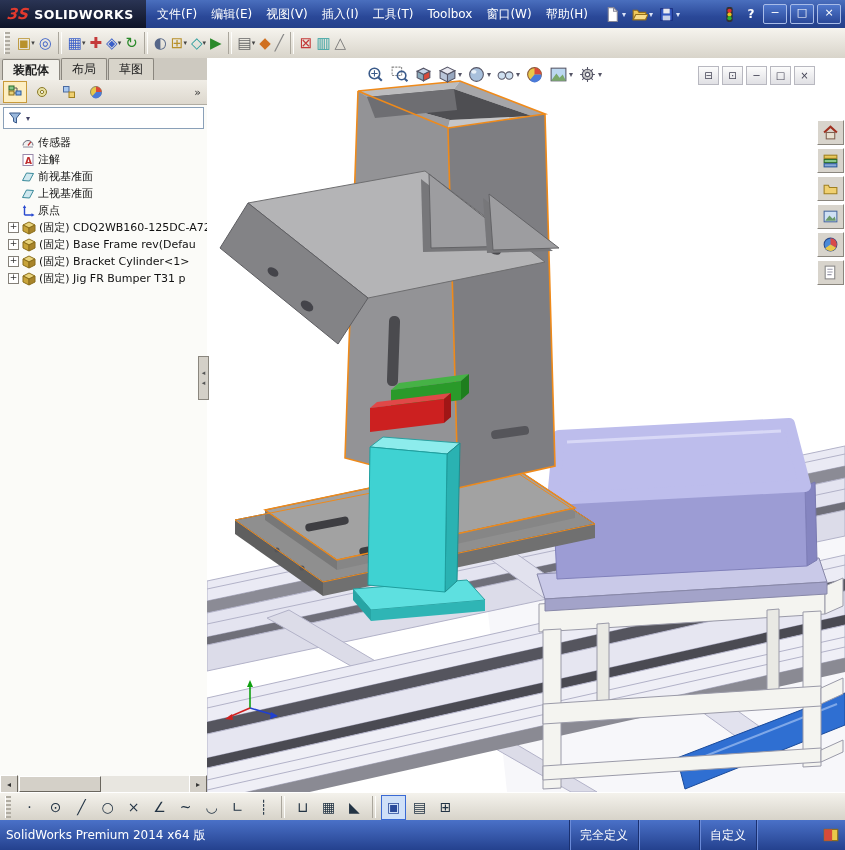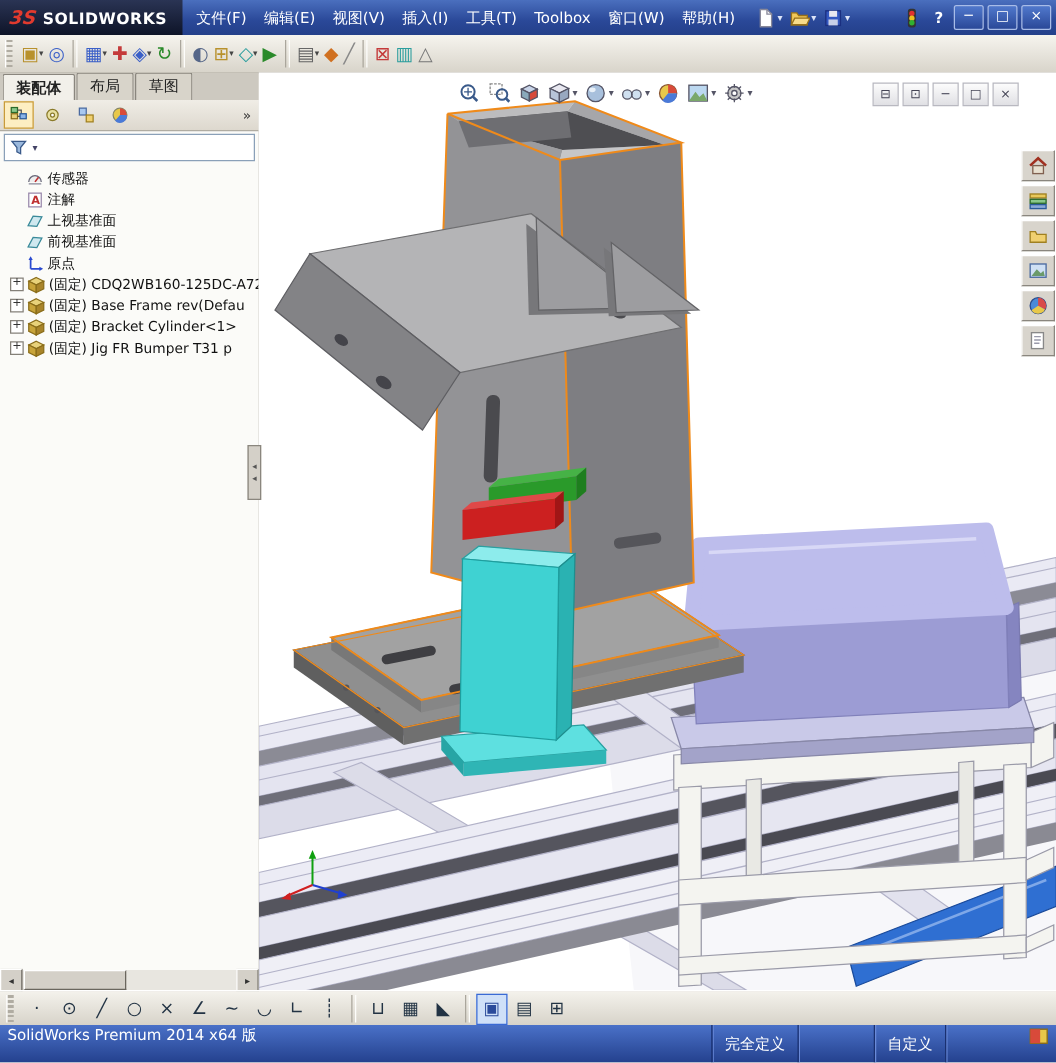--- a/index.html
+++ b/index.html
@@ -59,21 +59,21 @@
   .docctl{position:absolute;right:30px;top:8px;display:flex;gap:3px;z-index:3}
   .dbtn{width:19px;height:17px;border:1px solid #b8b8c0;background:linear-gradient(#fcfcfc,#e0e0e4);font-size:10px;display:flex;align-items:center;justify-content:center;color:#445}
   .taskpane{position:absolute;right:1px;top:62px;display:flex;flex-direction:column;gap:3px;z-index:3}
   .tpbtn{width:25px;height:23px;border:1px solid;border-color:#fff #8a867e #8a867e #fff;background:#d8d4cc;display:flex;align-items:center;justify-content:center}
   .tpbtn svg{width:17px;height:17px;display:block}
   
   .sketchbar{position:absolute;left:0;top:792px;width:845px;height:28px;background:linear-gradient(#f4f2ec,#d6d2c8);border-top:1px solid #fff;border-bottom:1px solid #9a968e;display:flex;align-items:center;padding-left:5px;gap:1px}
   .skbtn{width:23px;height:23px;display:flex;align-items:center;justify-content:center;font-size:14px;color:#234;border:1px solid transparent}
   .skbtn.hl{background:#cfe0f8;border:1px solid #3a6ad4;color:#123}
   
-  .statusbar{position:absolute;left:0;top:820px;width:845px;height:30px;background:linear-gradient(#4a71c8,#24418e);color:#fff;display:flex;font-size:12px}
+  .statusbar{position:absolute;left:0;top:820px;width:845px;height:30px;background:linear-gradient(#4a71c8,#24418e);color:#fff;display:flex;align-items:center;font-size:12px}
   .sbleft{padding-left:6px;white-space:nowrap}
   .spacer{flex:1}
   .seg{height:100%;display:flex;align-items:center;padding:0 10px;border-left:1px solid #1a3070;box-shadow:inset 1px 0 0 #6a8ad8;white-space:nowrap}
   .segw{width:40px}
   .sicon{width:18px;height:18px;margin:0 5px}
 </style>
 </head>
 <body>
 
 <div class="app">
@@ -257,29 +257,29 @@
               </svg>
             </span>
           <span>注解</span>
         </div>
         <div class="trow ind1">
           <span class="ticon">
               <svg viewBox="0 0 14 14">
                 <polygon points="1.5,10.5 5.5,3 12.5,3.5 8.5,11" fill="#cfe8ef" stroke="#3a8a9a"></polygon>
               </svg>
             </span>
+          <span>前视基准面</span>
+        </div>
+        <div class="trow ind1">
+          <span class="ticon">
+              <svg viewBox="0 0 14 14">
+                <polygon points="1.5,10.5 5.5,3 12.5,3.5 8.5,11" fill="#cfe8ef" stroke="#3a8a9a"></polygon>
+              </svg>
+            </span>
           <span>上视基准面</span>
-        </div>
-        <div class="trow ind1">
-          <span class="ticon">
-              <svg viewBox="0 0 14 14">
-                <polygon points="1.5,10.5 5.5,3 12.5,3.5 8.5,11" fill="#cfe8ef" stroke="#3a8a9a"></polygon>
-              </svg>
-            </span>
-          <span>前视基准面</span>
         </div>
         <div class="trow ind1">
           <span class="ticon">
               <svg viewBox="0 0 14 14">
                 <path d="M3.5 11 V3.5 M3.5 11 H11" stroke="#2a4ad0" stroke-width="1.4" fill="none"></path>
                 <polygon points="3.5,1 1.8,4 5.2,4" fill="#2a4ad0"></polygon>
                 <polygon points="13.5,11 10.5,9.3 10.5,12.7" fill="#2a4ad0"></polygon>
               </svg>
             </span>
           <span>原点</span>

